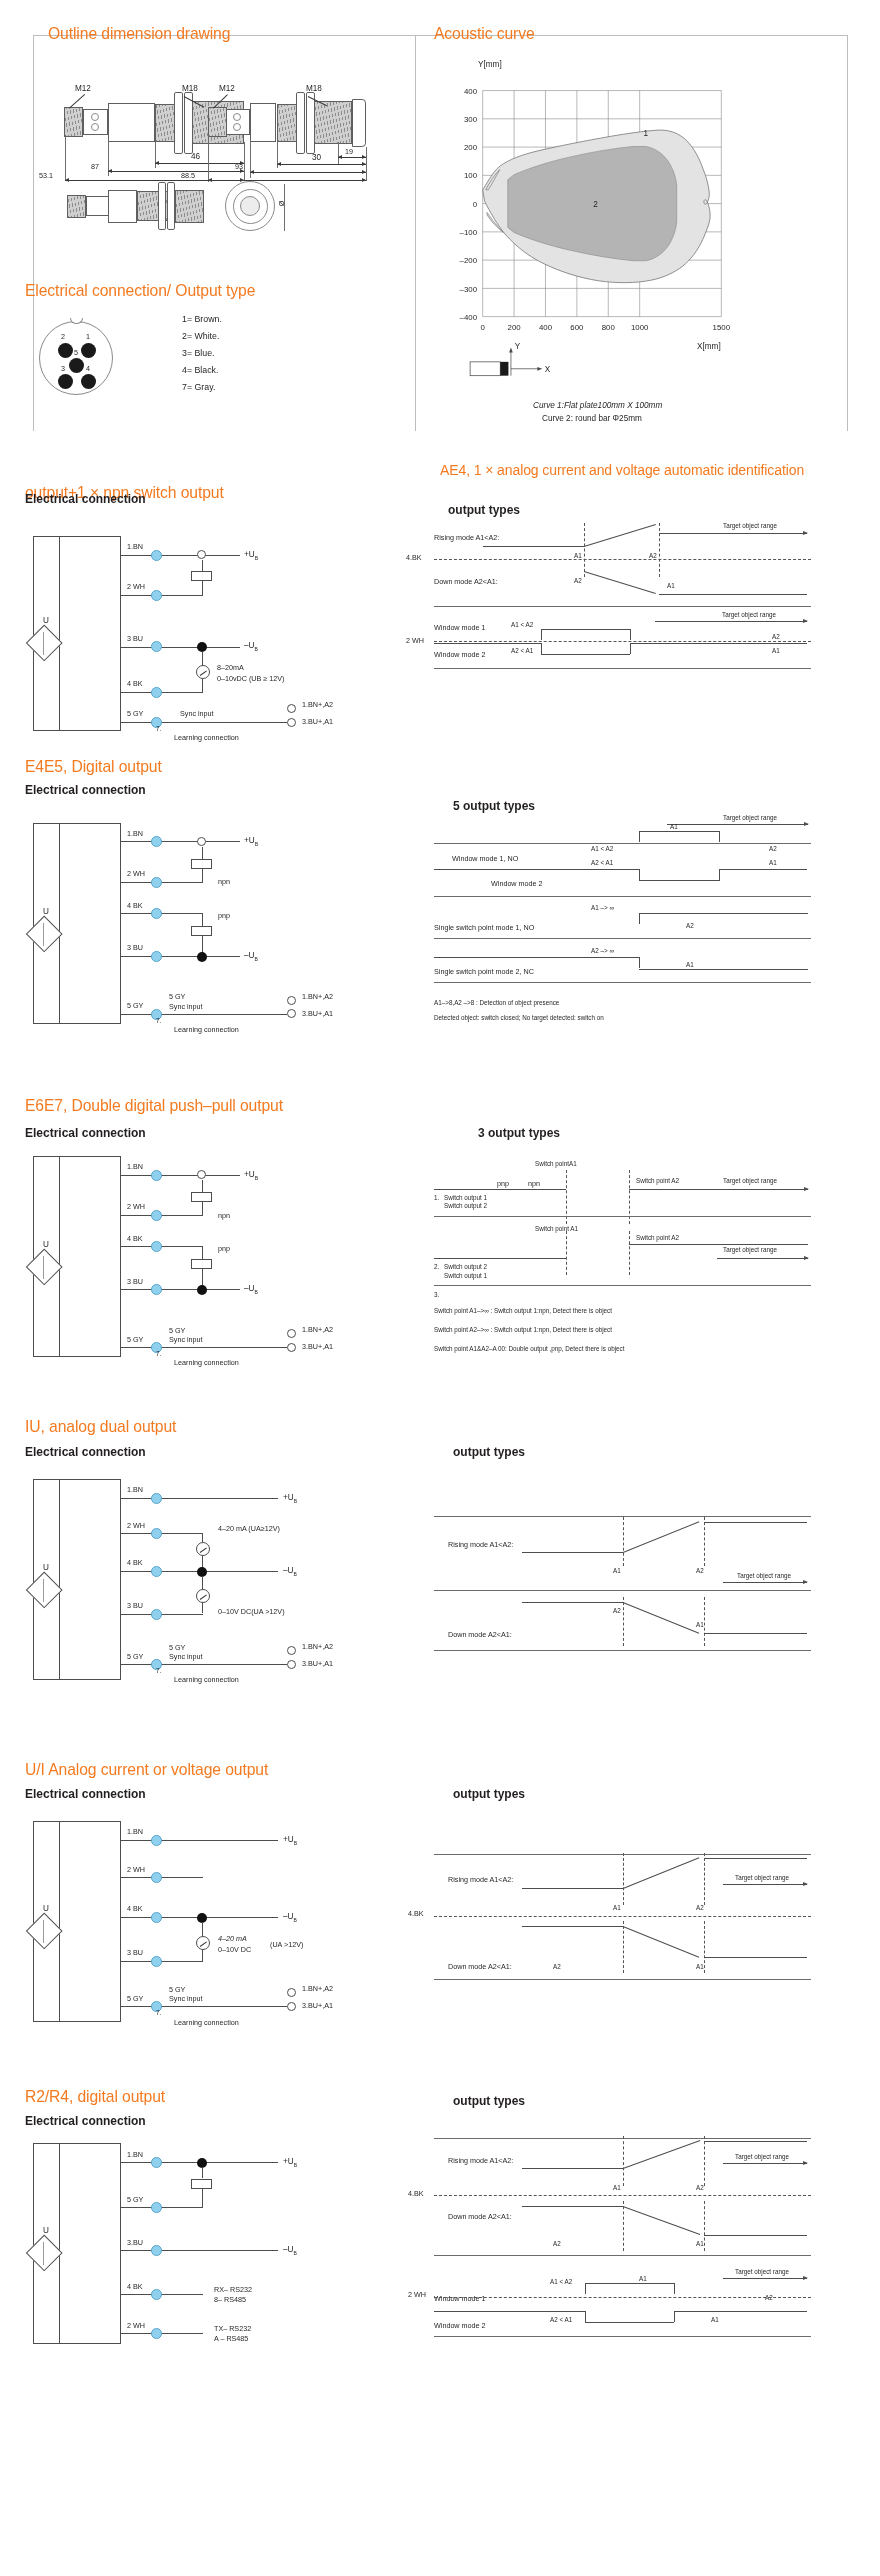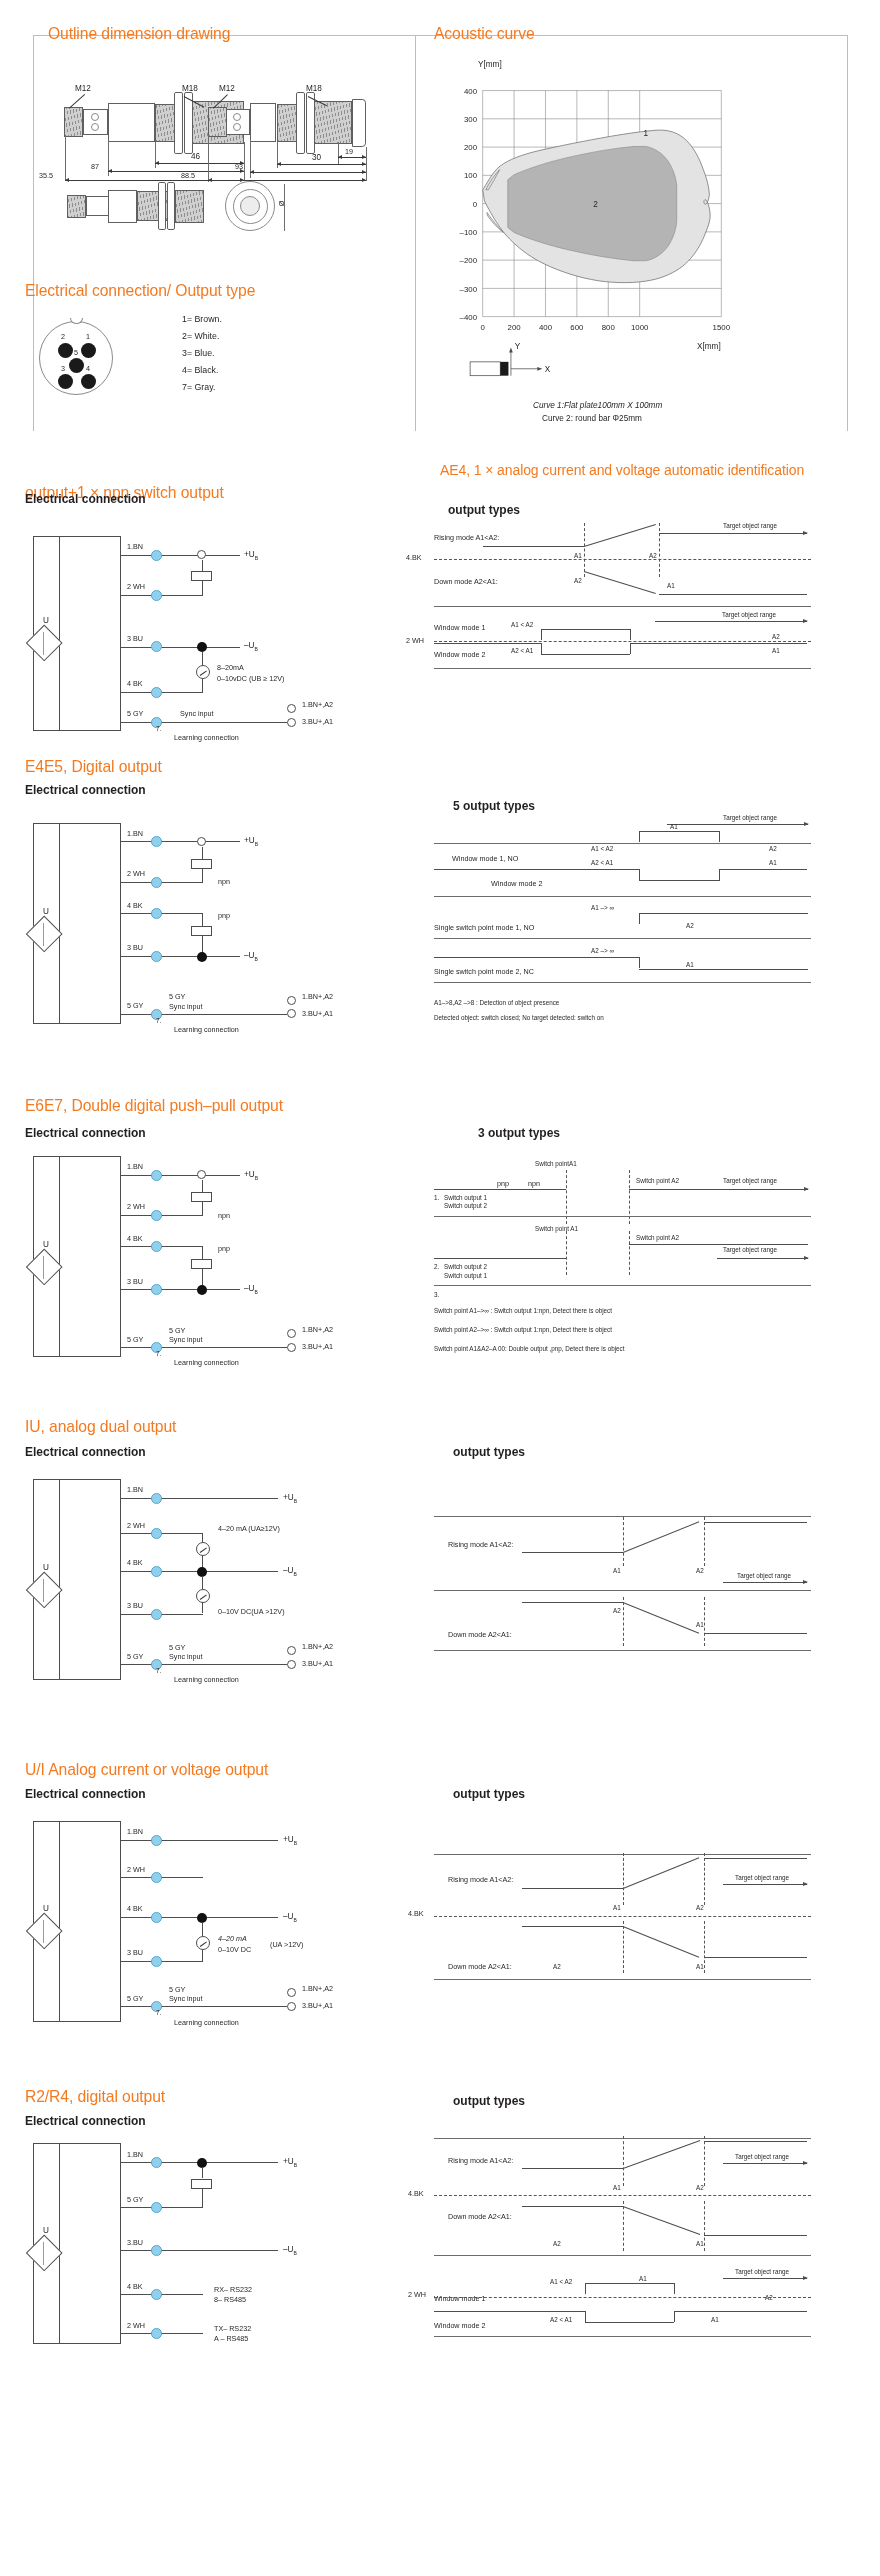--- a/index.html
+++ b/index.html
@@ -154,21 +154,21 @@
     <div class="ext" style="left:65px; top:135px; height:45px;"></div>
     <div class="ext" style="left:108px; top:140px; height:36px;"></div>
     <div class="ext" style="left:155px; top:142px; height:26.4px;"></div>
     <div class="ext" style="left:244px; top:142px; height:39px;"></div>
 
     <div class="dimarrow" style="left:155px; top:163px; width:89px;"></div>
     <div class="txt" style="left:191px; top:152px;">46</div>
     <div class="dimarrow" style="left:108px; top:171px; width:136px;"></div>
     <div class="txt-sm" style="left:91px; top:162px;">87</div>
     <div class="dimarrow" style="left:65px; top:180px; width:179px;"></div>
-    <div class="txt-sm" style="left:39px; top:171px;">35.5</div>
+    <div class="txt-sm" style="left:39px; top:171px;">53.1</div>
   </div>
 
   <div>
     <div class="thread" style="left:208px; top:107px; width:19px; height:30px;"></div>
     <div class="plain-body" style="left:226px; top:109px; width:24px; height:26.4px;"></div>
     <div class="conn-circle" style="left:233px; top:113px; width:8.2px; height:8.2px;"></div>
     <div class="conn-circle" style="left:233px; top:123px; width:8.2px; height:8.2px;"></div>
     <div class="plain-body" style="left:250px; top:103px; width:26.4px; height:39px;"></div>
     <div class="thread" style="left:277px; top:104px; width:28px; height:38px;"></div>
     <div class="nut" style="left:296px; top:92px; width:8.8px; height:62px;"></div>

